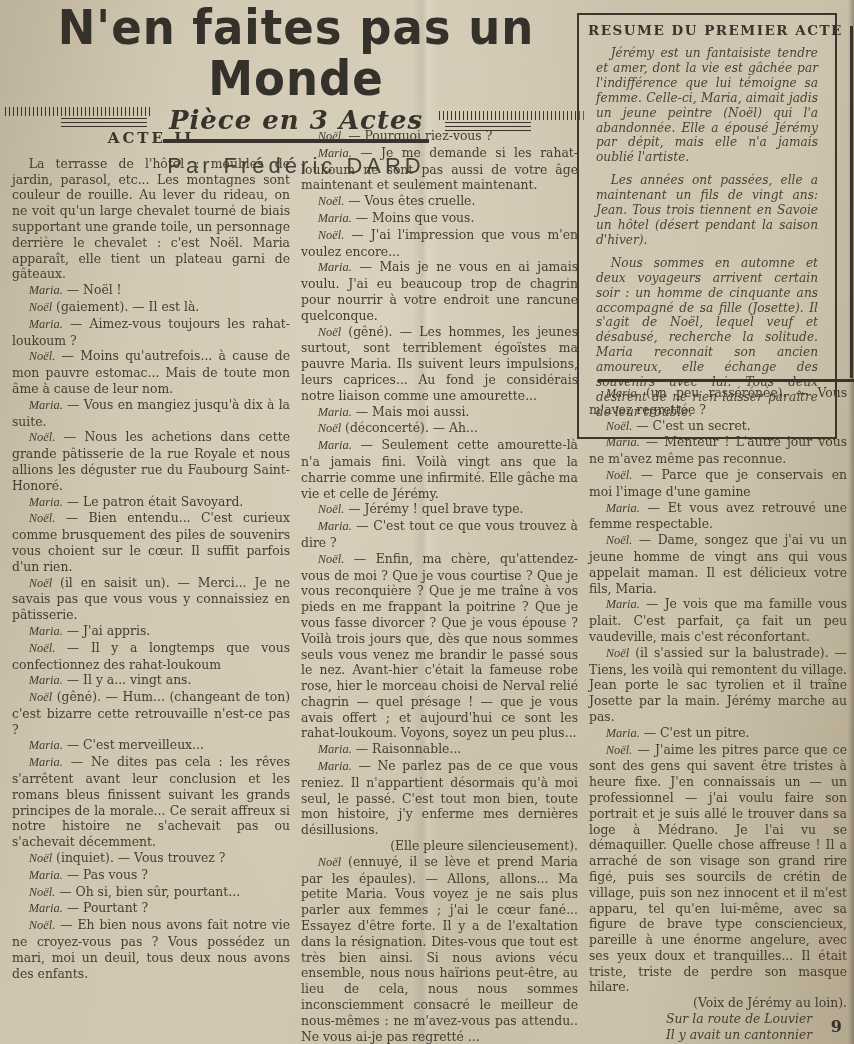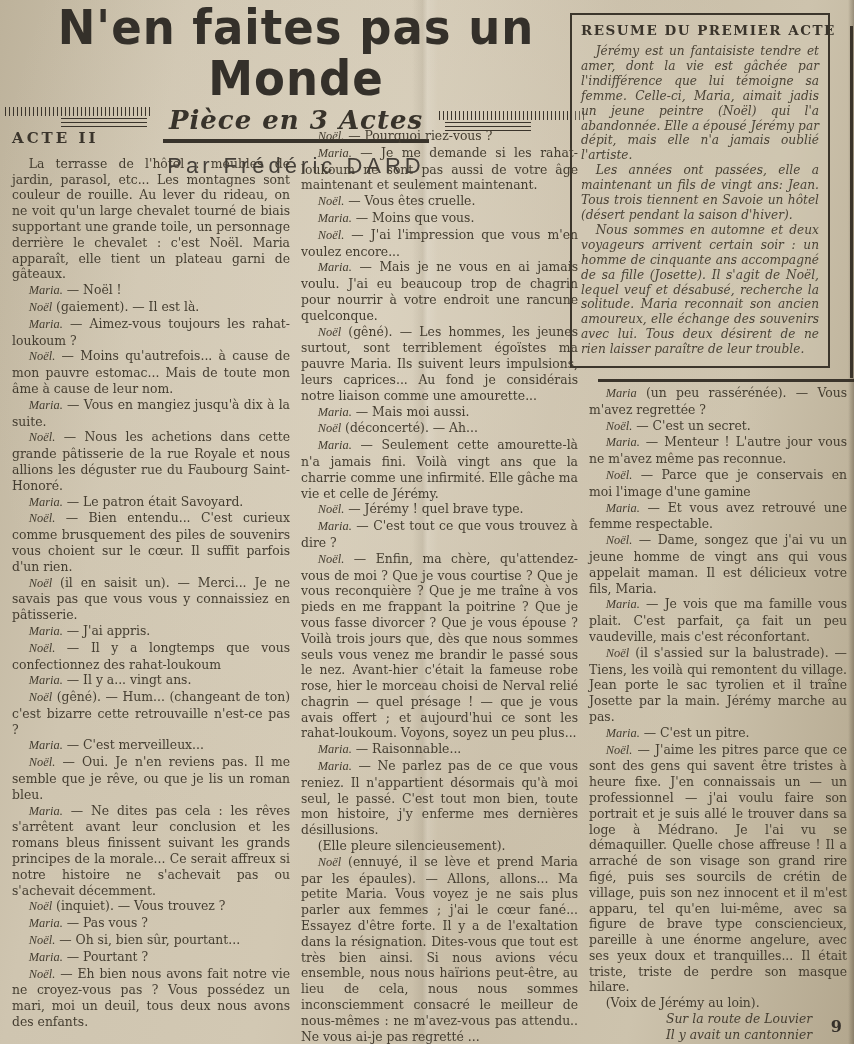--- a/index.html
+++ b/index.html
@@ -47,49 +47,49 @@
     font-size:26px;color:#38332b;letter-spacing:1px;
     border-bottom:4px solid #38332b;padding:0 6px 4px;
   }
   .byline{
     margin-top:10px;font-family:"Liberation Sans", sans-serif;
     font-size:22px;letter-spacing:4px;color:#45403a;
   }
 
   
   .resume-box{
-    position:absolute;right:24px;top:13px;width:238px;
+    position:absolute;right:17px;top:13px;width:238px;
     border:2px solid #3c362c;
     padding:7px 9px 9px;
     background:rgba(214,206,189,.25);
   }
   .resume-title{
     margin:0 0 6px;text-align:center;font-weight:600;font-style:normal;
     font-size:13.5px;letter-spacing:1.5px;color:#3a342b;white-space:nowrap;
   }
   .resume-body p{
-    margin:0;font-style:italic;font-size:12.2px;line-height:14.9px;
+    margin:8px;font-style:italic;font-size:12.2px;line-height:14.9px;
     text-align:justify;text-indent:1.2em;color:#4a4336;
   }
   .edge-line{position:absolute;right:1px;top:26px;width:3px;height:352px;background:#3a342b;}
   .rule-below-box{position:absolute;right:0;top:379px;width:256px;height:3px;background:#3a342b;}
 
   
   .col{position:absolute;font-size:12.4px;line-height:15.8px;color:#443d30;}
   .col1{left:12px;top:131px;width:278px;}
   .col2{left:301px;top:128px;width:277px;}
   .col3{left:589px;top:385px;width:258px;}
   .act{
-    margin:0 0 9px;font-weight:bold;
+    margin:0 0 9px;text-align:center;font-weight:bold;
     font-size:15px;letter-spacing:3px;color:#3b352c;
   }
   .para{margin:0;text-align:justify;text-indent:1.35em;}
   .para .speaker{font-style:italic;font-family:Liberation Serif, serif;}
   .para.verse{font-style:italic;text-align:center;text-indent:0;padding-left:3.4em;}
-  .para.note{text-align:left;}
+  .para.note{text-align:right;}
 
   .pagenum{
     position:absolute;right:12px;bottom:8px;
     font-weight:bold;font-size:16px;color:#35302a;
   }
 </style>
 </head>
 <body>
 
 <div class="page">
@@ -132,21 +132,20 @@
         <p class="para"><span class="speaker">Maria.</span> — Vous en mangiez jusqu'à dix à la suite.</p>
         <p class="para"><span class="speaker">Noël.</span> — Nous les achetions dans cette grande pâtisserie de la rue Royale et nous allions les déguster rue du Faubourg Saint-Honoré.</p>
         <p class="para"><span class="speaker">Maria.</span> — Le patron était Savoyard.</p>
         <p class="para"><span class="speaker">Noël.</span> — Bien entendu... C'est curieux comme brusquement des piles de souvenirs vous choient sur le cœur. Il suffit parfois d'un rien.</p>
         <p class="para"><span class="speaker">Noël</span> (il en saisit un). — Merci... Je ne savais pas que vous vous y connaissiez en pâtisserie.</p>
         <p class="para"><span class="speaker">Maria.</span> — J'ai appris.</p>
         <p class="para"><span class="speaker">Noël.</span> — Il y a longtemps que vous confectionnez des rahat-loukoum</p>
         <p class="para"><span class="speaker">Maria.</span> — Il y a... vingt ans.</p>
         <p class="para"><span class="speaker">Noël</span> (gêné). — Hum... (changeant de ton) c'est bizarre cette retrouvaille n'est-ce pas ?</p>
         <p class="para"><span class="speaker">Maria.</span> — C'est merveilleux...</p>
-        <p class="para"><span class="speaker">Noël.</span> — Oui. Je n'en reviens pas. Il me semble que je rêve, ou que je lis un roman bleu.</p>
         <p class="para"><span class="speaker">Maria.</span> — Ne dites pas cela : les rêves s'arrêtent avant leur conclusion et les romans bleus finissent suivant les grands principes de la morale... Ce serait affreux si notre histoire ne s'achevait pas ou s'achevait décemment.</p>
         <p class="para"><span class="speaker">Noël</span> (inquiet). — Vous trouvez ?</p>
         <p class="para"><span class="speaker">Maria.</span> — Pas vous ?</p>
         <p class="para"><span class="speaker">Noël.</span> — Oh si, bien sûr, pourtant...</p>
         <p class="para"><span class="speaker">Maria.</span> — Pourtant ?</p>
         <p class="para"><span class="speaker">Noël.</span> — Eh bien nous avons fait notre vie ne croyez-vous pas ? Vous possédez un mari, moi un deuil, tous deux nous avons des enfants.</p>
       </div>
   </section>
 
   <section class="col col2">

